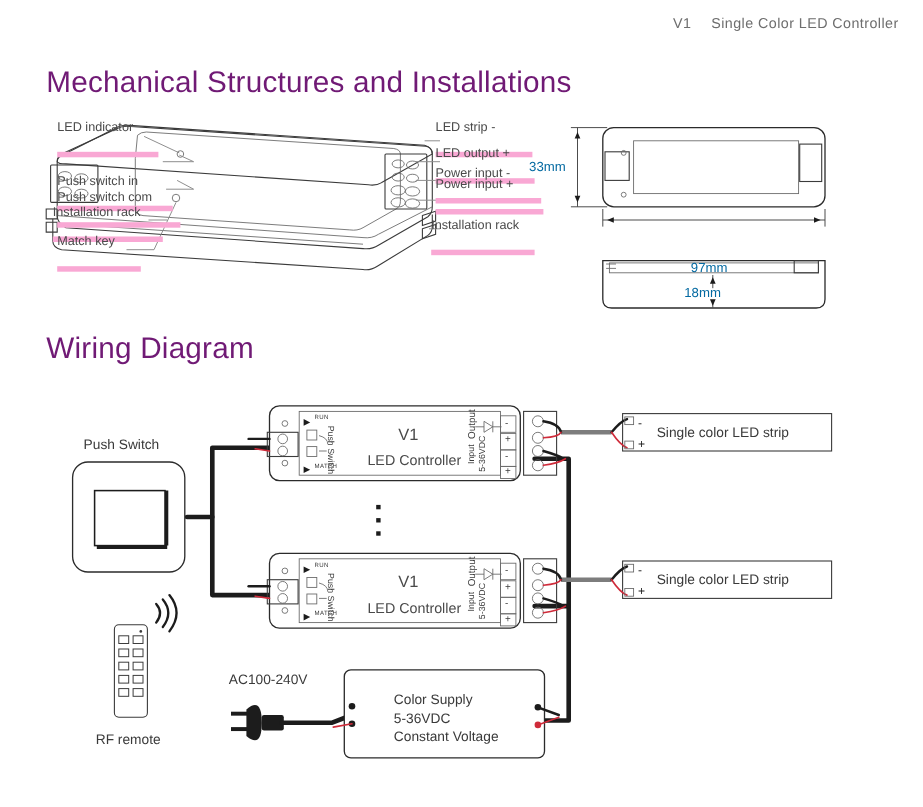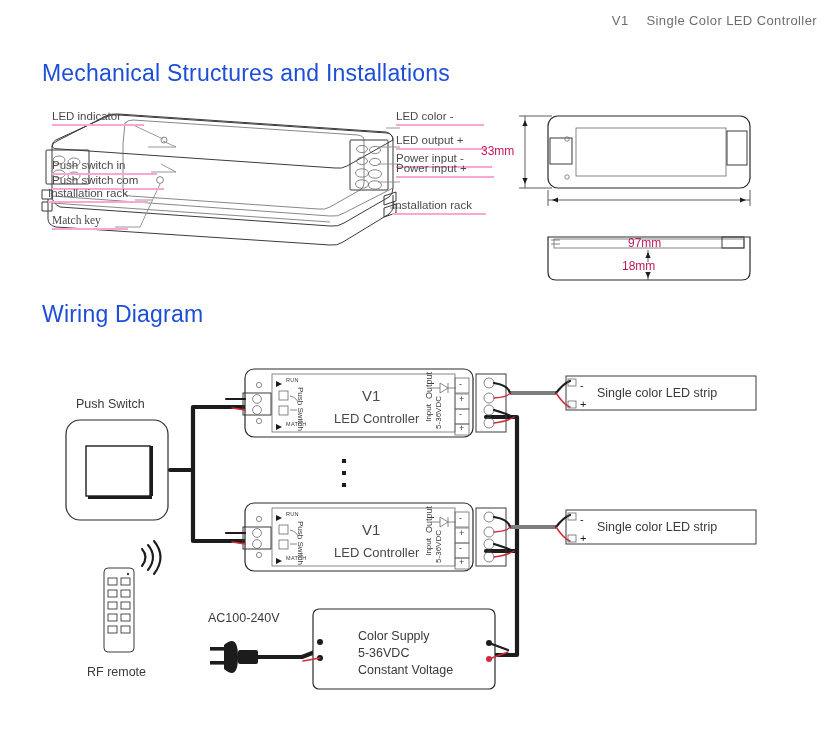--- a/index.html
+++ b/index.html
@@ -10,31 +10,31 @@
     color:#3a3a3a;
   }
   .abs{position:absolute;}
 
   
   #page-header{top:13px;right:22px;font-size:13px;color:#6e6e6e;letter-spacing:.4px;margin-left:27px;}
   #page-header .model{margin-right:18px;}
 
   
   .section-heading{
-    font-size:23px;color:#1d4ed8;letter-spacing:.2px;font-weight:400;white-space:nowrap;
+    font-size:27px;color:#701a75;letter-spacing:.2px;font-weight:400;white-space:nowrap;
   }
   #heading-mech{left:42px;top:60px;}
   #heading-wiring{left:42px;top:301px;}
 
   
   .callout{
     font-size:11.5px;color:#4a4a4a;white-space:nowrap;
-    border-bottom:2px solid #f9a8d4;padding-bottom:1px;line-height:13px;
+    border-bottom:5px solid #f9a8d4;padding-bottom:15px;line-height:13px;
   }
-  .dimlabel{font-size:12px;color:#be185d;white-space:nowrap;}
+  .dimlabel{font-size:12px;color:#0369a1;white-space:nowrap;}
   .plain{font-size:12.5px;color:#3a3a3a;white-space:nowrap;}
 
   
   svg.layer{position:absolute;left:0;top:0;overflow:visible;}
   .ln{fill:none;stroke:#3b3b3b;stroke-width:1;}
   .ln-thin{fill:none;stroke:#6a6a6a;stroke-width:.8;}
   .lead{fill:none;stroke:#8d8d8d;stroke-width:.9;}
   .dim{fill:none;stroke:#4a4a4a;stroke-width:.9;}
   .wire-blk{fill:none;stroke:#1c1c1c;stroke-width:4.2;stroke-linecap:round;stroke-linejoin:round;}
   .wire-blk-thin{fill:none;stroke:#1c1c1c;stroke-width:2.2;stroke-linecap:round;}
@@ -141,23 +141,23 @@
     <path class="fillblk" d="M648 252 l-2.6 6 h5.2 Z"></path>
     <path class="dim" d="M648 274 L648 280"></path>
     <path class="fillblk" d="M648 278 l-2.6 -6 h5.2 Z"></path>
   </g>
 </svg>
 
 <div class="abs callout" style="left:52px;top:110px;width:92px;">LED indicator</div>
 <div class="abs callout" style="left:52px;top:134px;width:112px;margin-top:40px;">Push switch com</div>
 <div class="abs callout" style="left:52px;top:159px;width:105px;">Push switch in</div>
 <div class="abs callout" style="left:48px;top:187px;width:100px;">Installation rack</div>
-<div class="abs callout" style="left:52px;top:214px;width:76px;font-family:Liberation Serif, serif;">Match key</div>
-
-<div class="abs callout" style="left:396px;top:110px;width:88px;">LED color -</div>
+<div class="abs callout" style="left:52px;top:214px;width:76px;">Match key</div>
+
+<div class="abs callout" style="left:396px;top:110px;width:88px;">LED strip -</div>
 <div class="abs callout" style="left:396px;top:134px;width:90px;">LED output +</div>
 <div class="abs callout" style="left:396px;top:152px;width:96px;">Power input -</div>
 <div class="abs callout" style="left:396px;top:162px;width:98px;">Power input +</div>
 <div class="abs callout" style="left:392px;top:199px;width:94px;">Installation rack</div>
 
 <div class="abs dimlabel" style="left:481px;top:144px;">33mm</div>
 <div class="abs dimlabel" style="left:628px;top:208px;margin-top:28px;">97mm</div>
 <div class="abs dimlabel" style="left:622px;top:259px;">18mm</div>
 
 <div class="abs section-heading" id="heading-wiring">Wiring Diagram</div>

